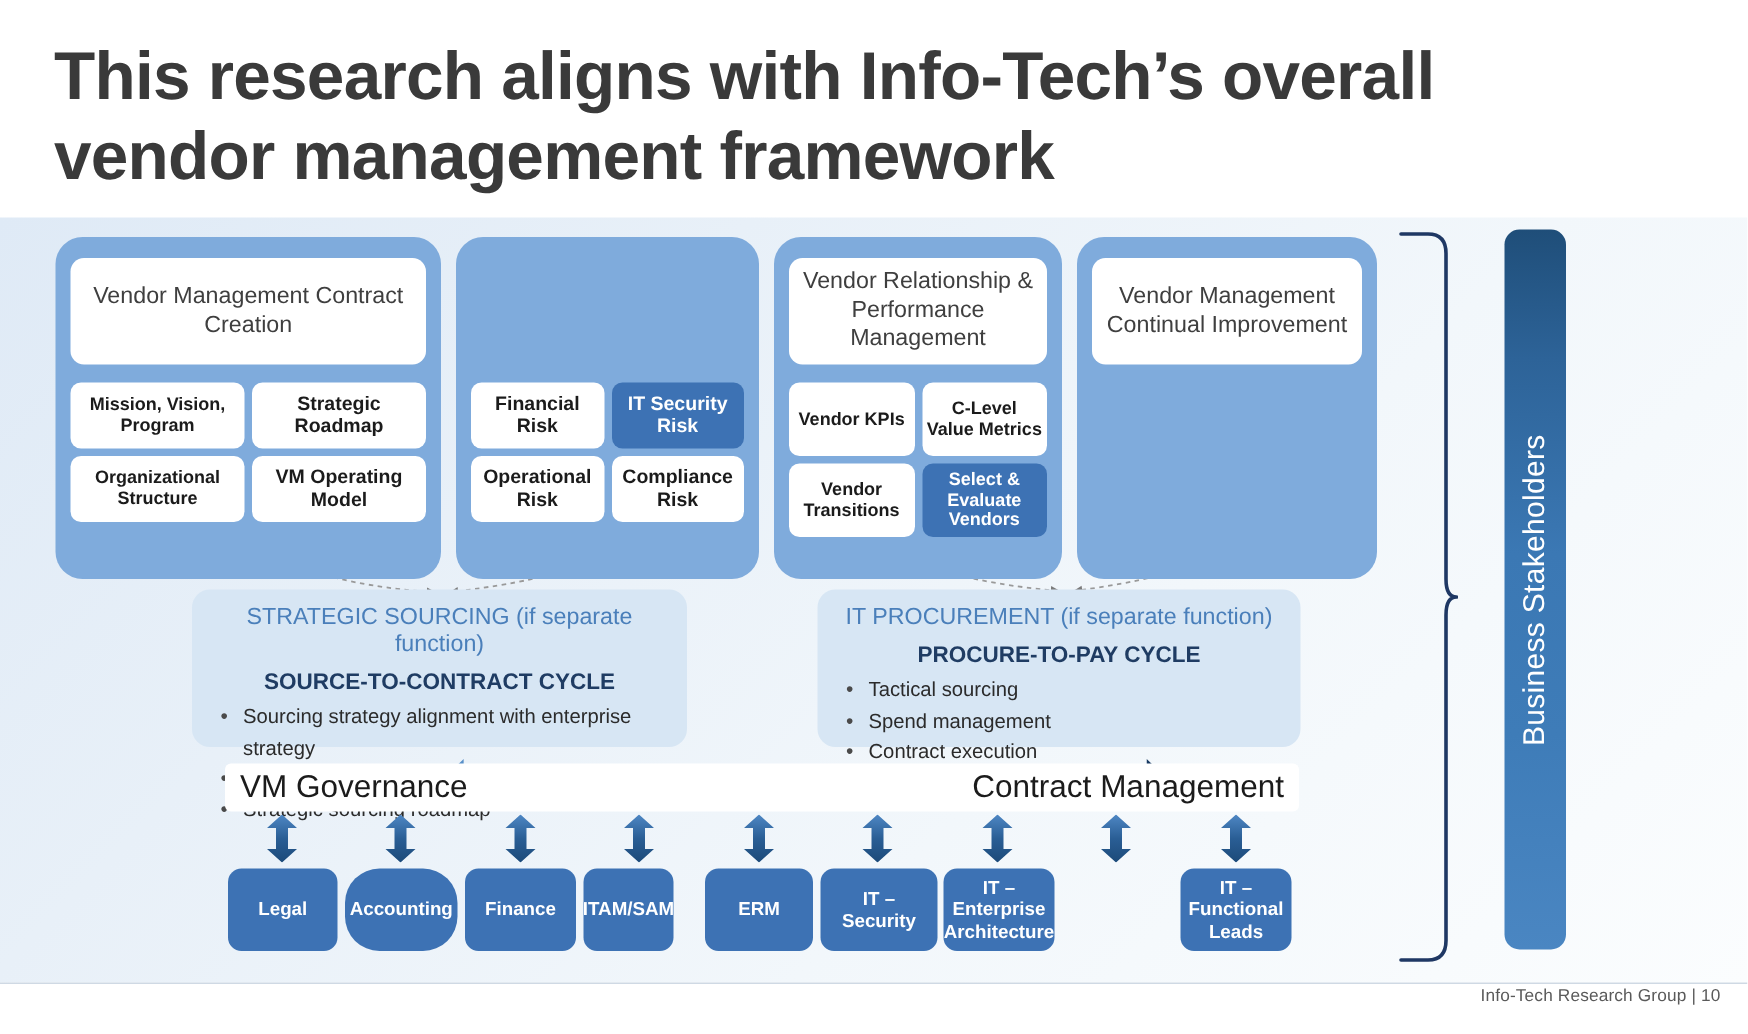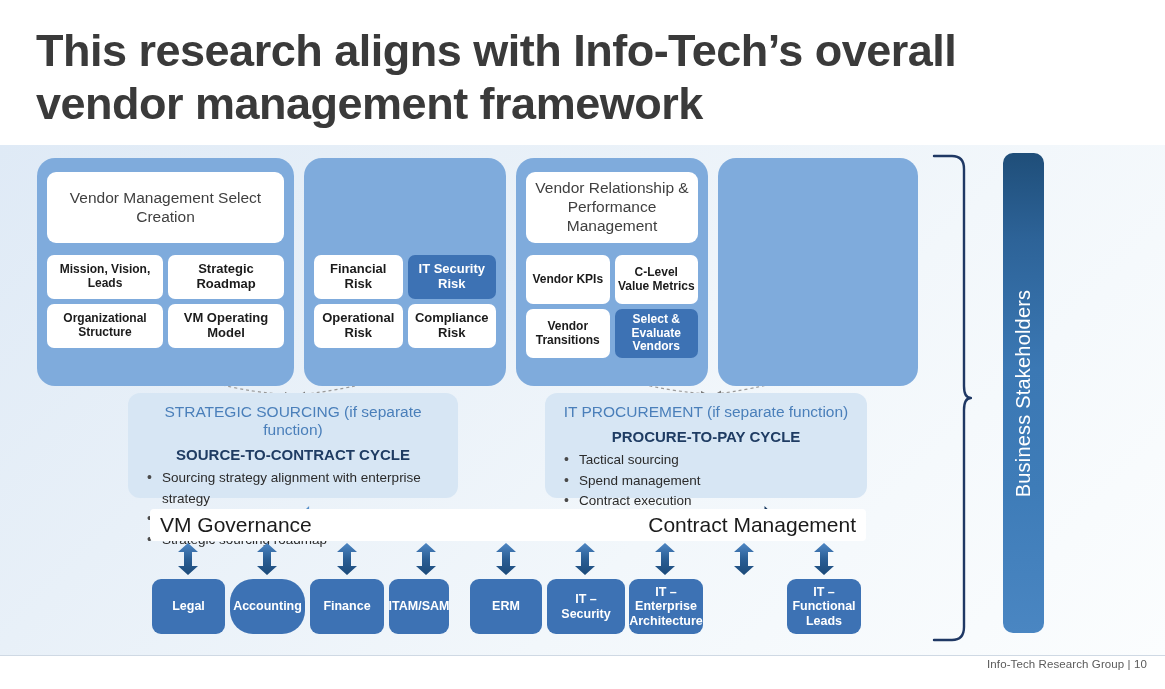--- a/index.html
+++ b/index.html
@@ -156,23 +156,23 @@
 
       <path d="M620,233 C655,244 685,247 706,249" stroke="#9a9a9a" stroke-width="1.2" fill="none" stroke-dasharray="3,3" marker-end="url(#dotArrow)"></path>
       <path d="M800,231 C765,242 738,246 716,249" stroke="#9a9a9a" stroke-width="1.2" fill="none" stroke-dasharray="3,3" marker-end="url(#dotArrow)"></path>
 
       <g>
         <path d="M292,377 L322,361 L322,370 L1150,370 L1150,361 L1180,377 L1150,393 L1150,384 L322,384 L322,393 z" transform="translate(0,0) scale(0.55,1) translate(240,0)" fill="url(#hArrowGrad)"></path>
       </g>
     </svg>
 
     <div class="panel" style="left:37px; top:13px; width:257px; height:228px;">
-      <div class="panel-head" style="height:71px;">Vendor Management Select Creation</div>
+      <div class="panel-head" style="height:71px;">Vendor Management Contract Creation</div>
       <div class="sub-grid" style="top:97px;">
-        <div class="sub small">Mission, Vision, Leads</div>
+        <div class="sub small">Mission, Vision, Program</div>
         <div class="sub">Strategic Roadmap</div>
         <div class="sub small">Organizational Structure</div>
         <div class="sub">VM Operating Model</div>
       </div>
     </div>
 
     <div class="panel" style="left:304px; top:13px; width:202px; height:228px;">
       <div class="sub-grid" style="top:97px;">
         <div class="sub">Financial Risk</div>
         <div class="sub hl">IT Security Risk</div>
@@ -185,20 +185,21 @@
       <div class="panel-head" style="height:71px;">Vendor Relationship &amp; Performance Management</div>
       <div class="sub-grid" style="top:97px;">
         <div class="sub small tall">Vendor KPIs</div>
         <div class="sub small tall">C-Level Value Metrics</div>
         <div class="sub small tall">Vendor Transitions</div>
         <div class="sub small tall hl">Select &amp; Evaluate Vendors</div>
       </div>
     </div>
 
     <div class="panel" style="left:718px; top:13px; width:200px; height:228px;">
+      <div class="panel-head" style="height:71px;">Vendor Management Continual Improvement</div>
     </div>
 
     <div class="cycle" style="left:128px; top:248px; width:330px; height:105px;">
       <div class="cycle-title">STRATEGIC SOURCING (if separate function)</div>
       <div class="cycle-sub">SOURCE-TO-CONTRACT CYCLE</div>
       <ul class="cycle-list">
         <li>Sourcing strategy alignment with enterprise strategy</li>
         <li>Strategic initiative prioritization</li>
         <li>Strategic sourcing roadmap</li>
       </ul>

